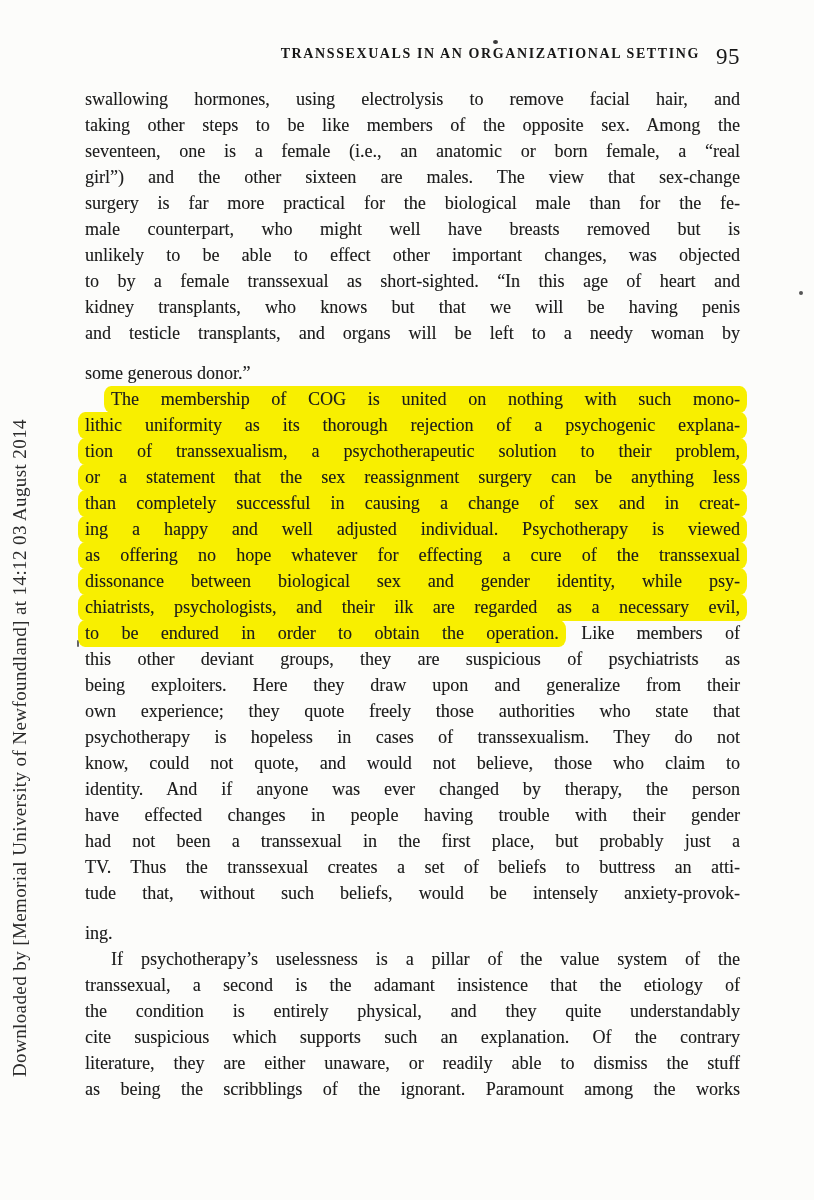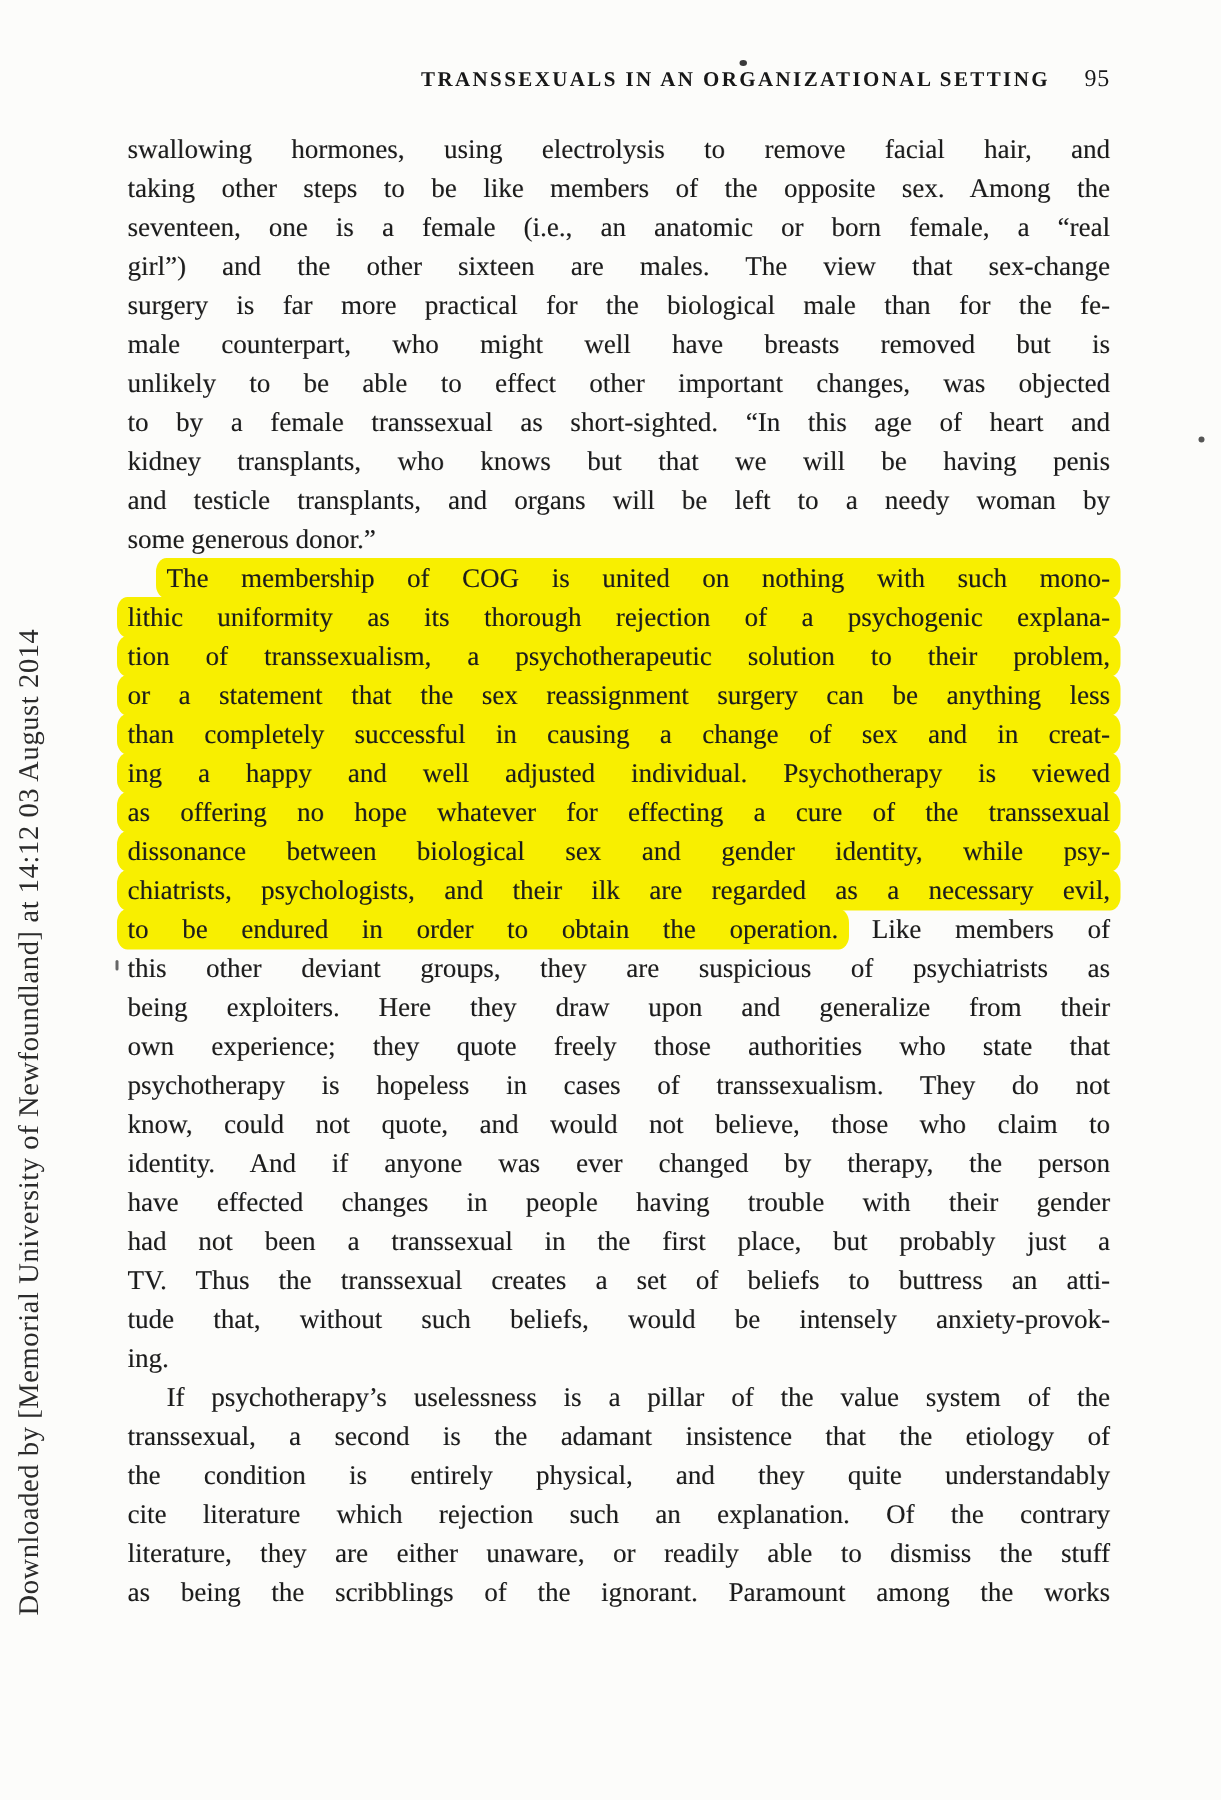--- a/index.html
+++ b/index.html
@@ -21,40 +21,40 @@
     font-size: 14px;
     font-weight: bold;
     letter-spacing: 1.6px;
     color: var(--head, #171717);
     text-transform: uppercase;
     padding-right: 40px; 
   }
   .page-number {
     position: absolute;
     right: 0; top: -2px;
-    font-size: 16px;
+    font-size: 23px;
     letter-spacing: 0.5px;
     color: var(--head, #171717);
   }
 
   
   .body-text {
     position: absolute;
     left: 85px; top: 86px; width: 655px;
   }
   .line {
     font-size: 18px;
     line-height: 26px;
     height: 26px;
     white-space: nowrap;          
     text-align: justify;
     text-align-last: justify;
     text-shadow: 0.3px 0.2px 0 rgba(25,25,25,0.35);
   }
-  .line.no-just { text-align-last: left; }
+  .line.no-just { text-align-last: left; margin-top: 14px; }
   .line .indent { display: inline-block; width: 26px; }
   .hl {
     background: var(--hl, #f8ef00);
     padding: 3px 7px 4px 7px;
     margin: 16px -7px;
     border-radius: 7px / 9px;
   }
 
   
   .watermark {
@@ -119,18 +119,18 @@
       <div class="line"><span>know, could not quote, and would not believe, those who claim to</span></div>
       <div class="line"><span>identity. And if anyone was ever changed by therapy, the person</span></div>
       <div class="line"><span>have effected changes in people having trouble with their gender</span></div>
       <div class="line"><span>had not been a transsexual in the first place, but probably just a</span></div>
       <div class="line"><span>TV. Thus the transsexual creates a set of beliefs to buttress an atti-</span></div>
       <div class="line"><span>tude that, without such beliefs, would be intensely anxiety-provok-</span></div>
       <div class="line no-just"><span>ing.</span></div>
       <div class="line"><span class="indent"></span><span>If psychotherapy’s uselessness is a pillar of the value system of the</span></div>
       <div class="line"><span>transsexual, a second is the adamant insistence that the etiology of</span></div>
       <div class="line"><span>the condition is entirely physical, and they quite understandably</span></div>
-      <div class="line"><span>cite literature which rejection such an explanation. Of the contrary</span></div>
+      <div class="line"><span>cite suspicious which supports such an explanation. Of the contrary</span></div>
       <div class="line"><span>literature, they are either unaware, or readily able to dismiss the stuff</span></div>
       <div class="line"><span>as being the scribblings of the ignorant. Paramount among the works</span></div>
     </div>
 
 </div>
 
 </body></html>

